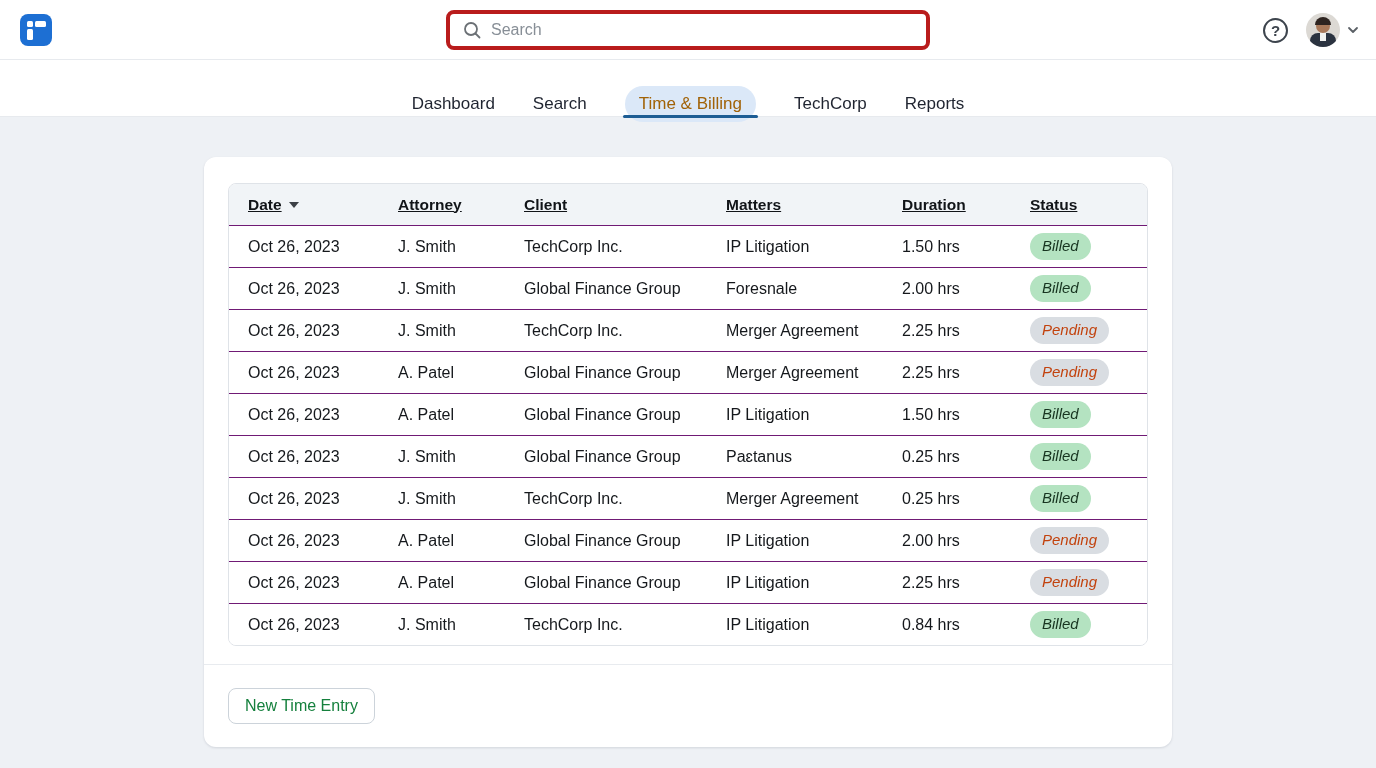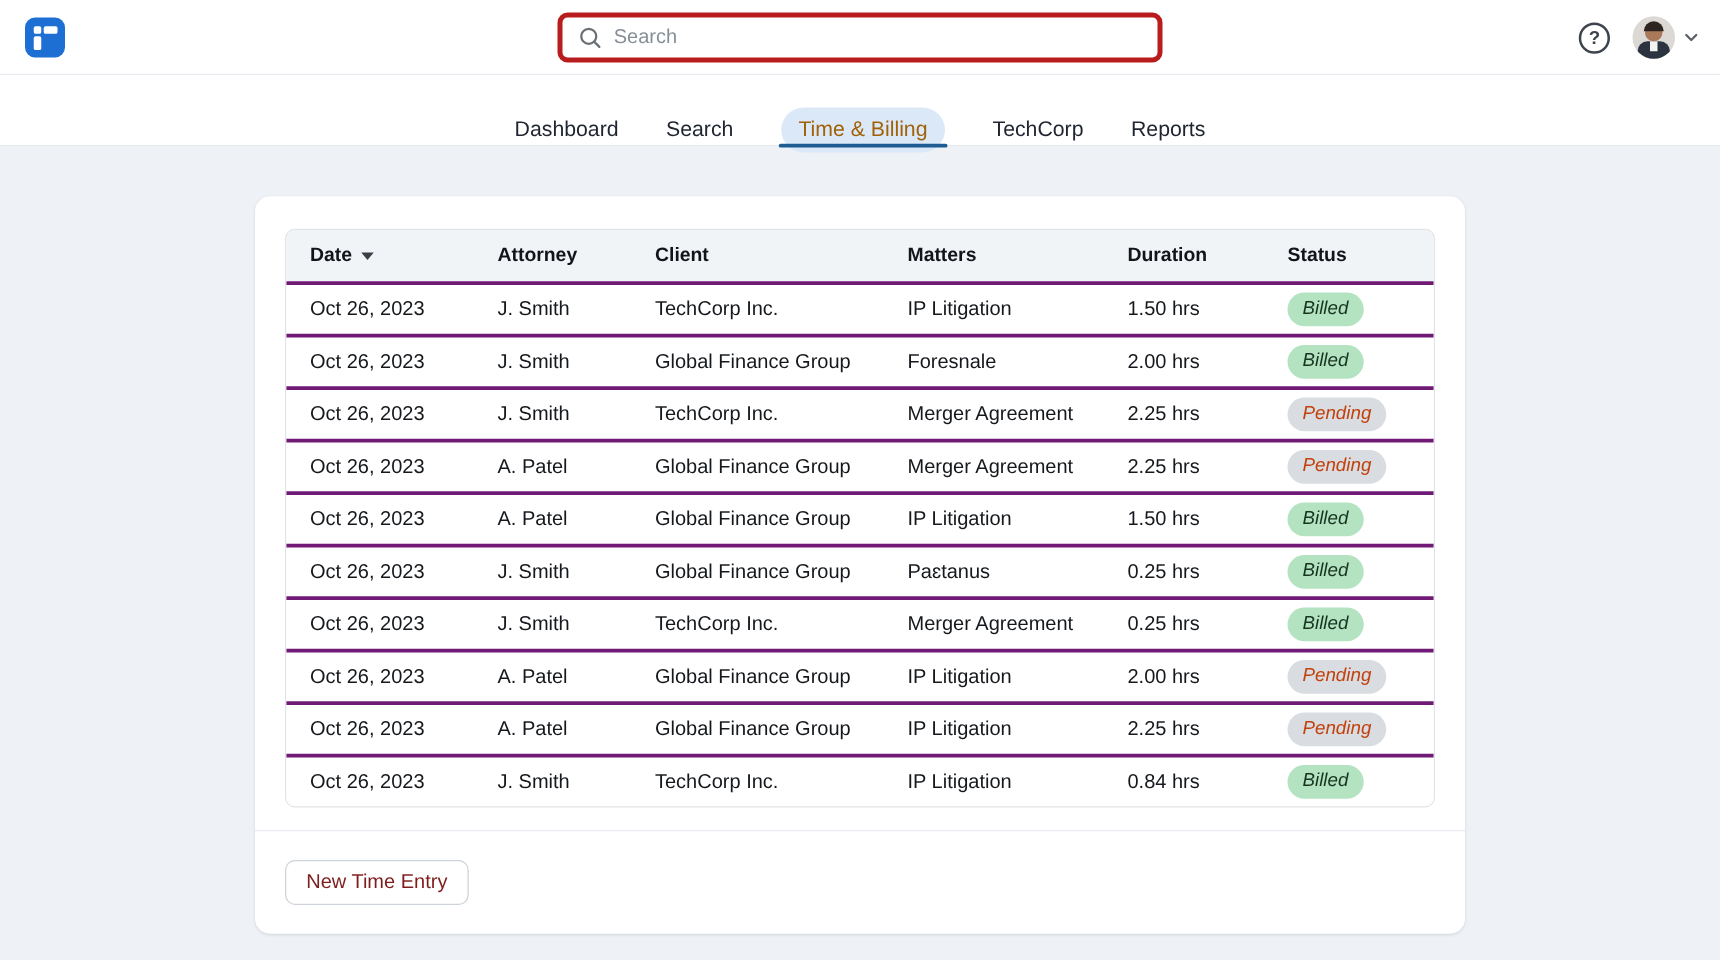--- a/index.html
+++ b/index.html
@@ -130,36 +130,37 @@
   .data-table {
     border: 1px solid #dfe3e8;
     border-radius: 8px;
     overflow: hidden;
   }
   .t-row {
     display: grid;
     grid-template-columns: 150px 126px 202px 176px 128px 1fr;
     align-items: center;
     height: 42px;
-    border-top: 3px solid #701a75;
+    border-top: 1px solid #701a75;
     background: #fff;
   }
   .t-row > div { padding-left: 19px; font-size: 16px; color: #15181c; white-space: nowrap; }
   .t-head {
     height: 41px;
     background: #f1f4f7;
     border-top: none;
   }
   .t-head > div {
     font-weight: 700;
     font-size: 15.5px;
     color: #111418;
     display: flex;
     align-items: center;
     gap: 7px;
+    text-decoration: underline;
   }
   .sort-caret {
     display: inline-block;
     width: 0; height: 0;
     border-left: 5px solid transparent;
     border-right: 5px solid transparent;
     border-top: 6px solid #3c4046;
   }
 
   .badge {
@@ -182,21 +183,21 @@
   .new-entry-btn {
     margin-top: 23px;
     height: 36px;
     padding: 0 16px;
     background: #fff;
     border: 1px solid #ccd3da;
     border-radius: 8px;
     font-family: "Liberation Sans", sans-serif;
     font-size: 16px;
     font-weight: 500;
-    color: #7f1d1d;
+    color: #15803d;
     cursor: pointer;
   }
 </style>
 </head>
 <body>
 
 <header class="topbar">
   <div class="logo">
     <span class="dot"></span>
     <span class="vbar"></span>

